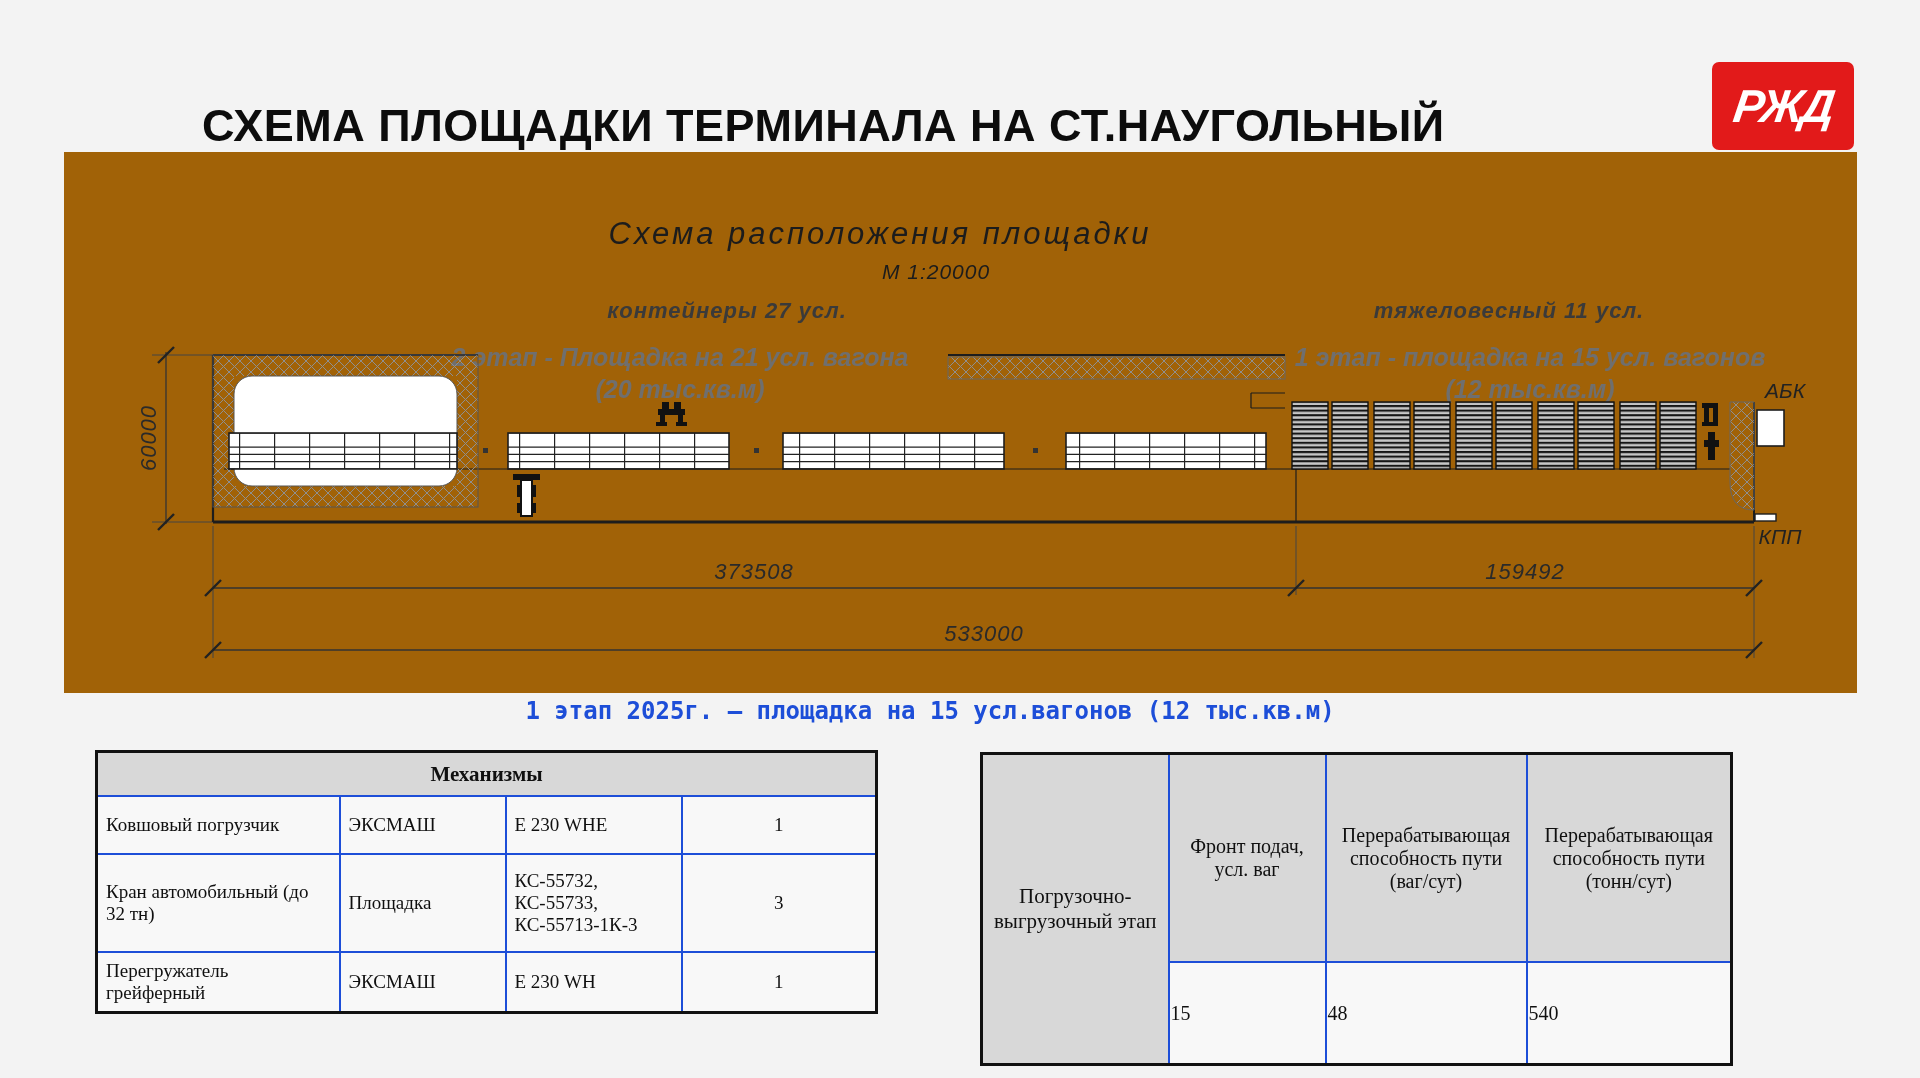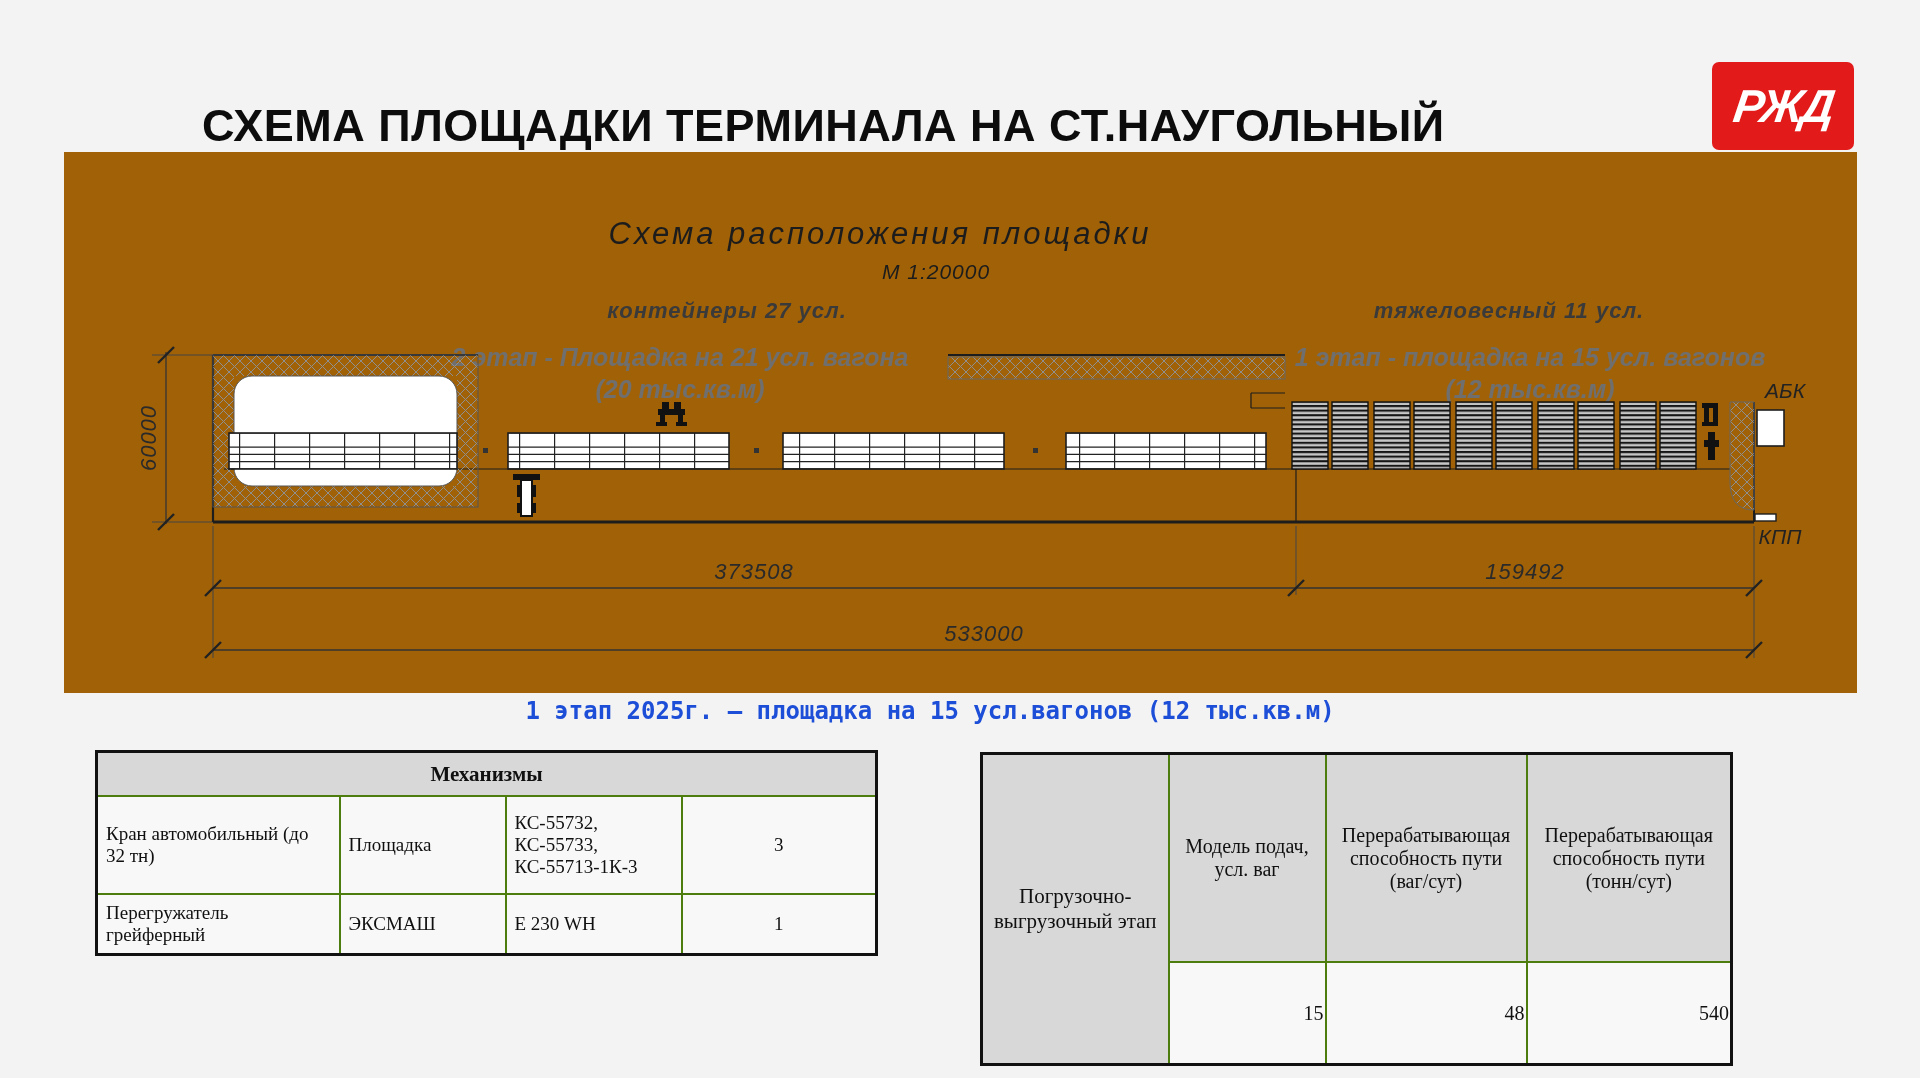--- a/index.html
+++ b/index.html
@@ -21,36 +21,36 @@
   .panel{
     position:absolute;left:64px;top:152px;width:1793px;height:541px;background:#a16207;
   }
 
   .banner{
     position:absolute;left:0;top:697px;width:1860px;text-align:center;
     font-family:"DejaVu Sans Mono",monospace;font-weight:700;font-size:24px;color:#1d4ed8;white-space:nowrap;
   }
 
   table{border-collapse:collapse;table-layout:fixed;}
-  td,th{border:2px solid #4d7c0f;color:#101010;font-family:"Liberation Serif",serif;overflow:hidden;}
+  td,th{border:2px solid #1d4ed8;color:#101010;font-family:"Liberation Serif",serif;overflow:hidden;}
 
   .mech-table{position:absolute;left:95px;top:750px;width:780px;border:3px solid #111;}
   .mech-table .title-row th{height:40px;background:#d8d8d8;font-size:21px;font-weight:700;text-align:center;}
   .mech-table .head-row th{height:54px;background:#d8d8d8;font-size:20px;font-weight:700;text-align:center;}
   .mech-table td{background:#f8f8f8;font-size:19px;padding:4px 8px;}
   .mech-table td.c{text-align:center;}
   .mech-table .r1 td{height:48px;}
   .mech-table .r2 td{height:88px;}
   .mech-table .r3 td{height:50px;}
 
   .track-table{position:absolute;left:980px;top:752px;width:750px;border:3px solid #111;}
   .track-table th{background:#d8d8d8;font-size:20px;text-align:center;padding:6px 10px;}
   .track-table th.rowhead{font-weight:700;font-size:21px;}
   .track-table .hrow th{height:194px;font-weight:400;}
-  .track-table .drow td{height:98px;background:#f8f8f8;font-size:20px;text-align:right;}
+  .track-table .drow td{height:98px;background:#f8f8f8;font-size:20px;text-align:left;}
 
   svg text{font-family:"Liberation Sans",sans-serif;}
   .draw-title{font-size:31px;font-style:italic;letter-spacing:3px;fill:#1c1c1c;}
   .draw-scale{font-size:21px;font-style:italic;letter-spacing:1px;fill:#1c1c1c;}
   .zone-label{font-size:22px;font-style:italic;font-weight:700;fill:#3a3a3a;letter-spacing:1px;}
   .stage-label{font-size:25px;font-style:italic;font-weight:700;fill:#6f6f6f;}
   .dim-text{font-size:22px;font-style:italic;fill:#2a2a2a;letter-spacing:1px;}
   .small-label{font-size:21px;font-style:italic;fill:#222;}
 </style>
 </head>
@@ -204,20 +204,26 @@
   <colgroup>
       <col style="width:243px">
       <col style="width:166px">
       <col style="width:176px">
       <col style="width:195px">
     </colgroup>
   <tbody>
       <tr class="title-row">
     <th colspan="4">Механизмы</th>
   </tr>
+  <tr class="r1">
+    <td>Ковшовый погрузчик</td>
+    <td>ЭКСМАШ</td>
+    <td>Е 230 WHE</td>
+    <td class="c">1</td>
+  </tr>
   <tr class="r2">
     <td>Кран автомобильный (до 32 тн)</td>
     <td>Площадка</td>
     <td>КС-55732, КС-55733, КС-55713-1К-3</td>
     <td class="c">3</td>
   </tr>
   <tr class="r3">
     <td>Перегружатель грейферный</td>
     <td>ЭКСМАШ</td>
     <td>Е 230 WH</td>
@@ -229,21 +235,21 @@
 <table class="track-table">
   <colgroup>
       <col style="width:187px">
       <col style="width:157px">
       <col style="width:201px">
       <col style="width:205px">
     </colgroup>
   <tbody>
       <tr class="hrow">
     <th class="rowhead" rowspan="2">Погрузочно-выгрузочный этап</th>
-    <th>Модель подач, усл. ваг</th>
+    <th>Фронт подач, усл. ваг</th>
     <th>Перерабатывающая способность пути (ваг/сут)</th>
     <th>Перерабатывающая способность пути (тонн/сут)</th>
   </tr>
   <tr class="drow">
     <td>15</td>
     <td>48</td>
     <td>540</td>
   </tr>
 </tbody>
   </table>

